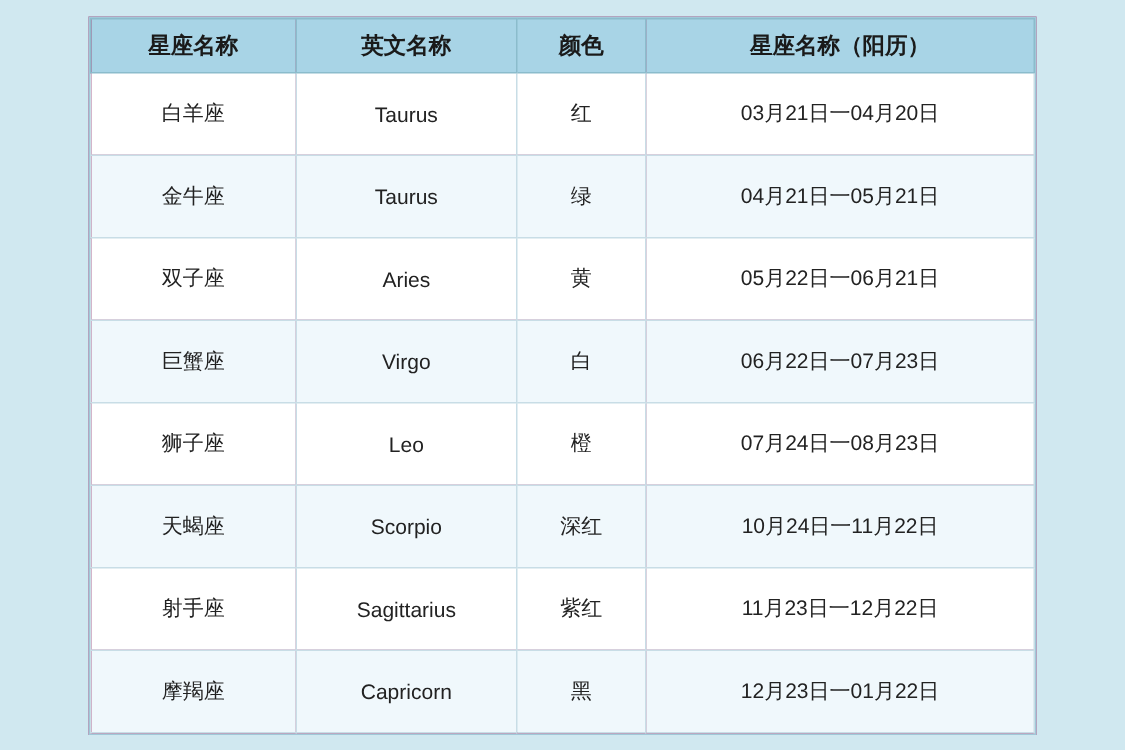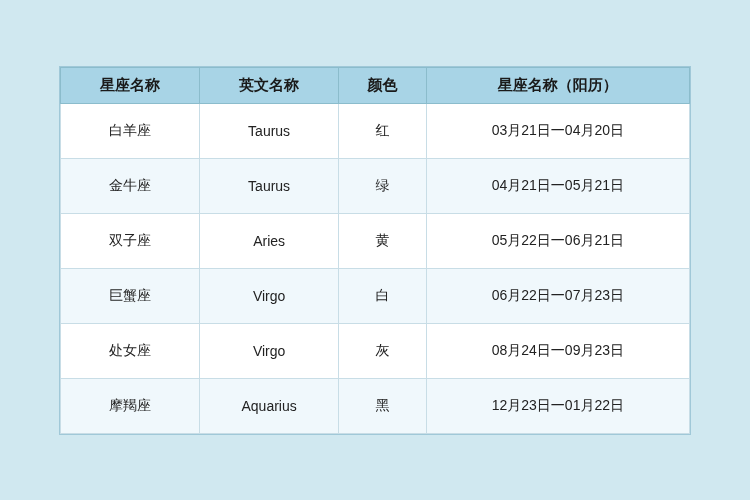--- a/index.html
+++ b/index.html
@@ -85,26 +85,38 @@
           <td>黄</td>
           <td>05月22日一06月21日</td>
         </tr>
         <tr>
           <td>巨蟹座</td>
           <td>Virgo</td>
           <td>白</td>
           <td>06月22日一07月23日</td>
         </tr>
         <tr>
-          <td>处女座</td>
-          <td>Virgo</td>
-          <td>灰</td>
-          <td>08月24日一09月23日</td>
+          <td>狮子座</td>
+          <td>Leo</td>
+          <td>橙</td>
+          <td>07月24日一08月23日</td>
+        </tr>
+        <tr>
+          <td>天蝎座</td>
+          <td>Scorpio</td>
+          <td>深红</td>
+          <td>10月24日一11月22日</td>
+        </tr>
+        <tr>
+          <td>射手座</td>
+          <td>Sagittarius</td>
+          <td>紫红</td>
+          <td>11月23日一12月22日</td>
         </tr>
         <tr>
           <td>摩羯座</td>
-          <td>Aquarius</td>
+          <td>Capricorn</td>
           <td>黑</td>
           <td>12月23日一01月22日</td>
         </tr>
       </tbody>
   </table>
 </div>
 
 </body></html>

